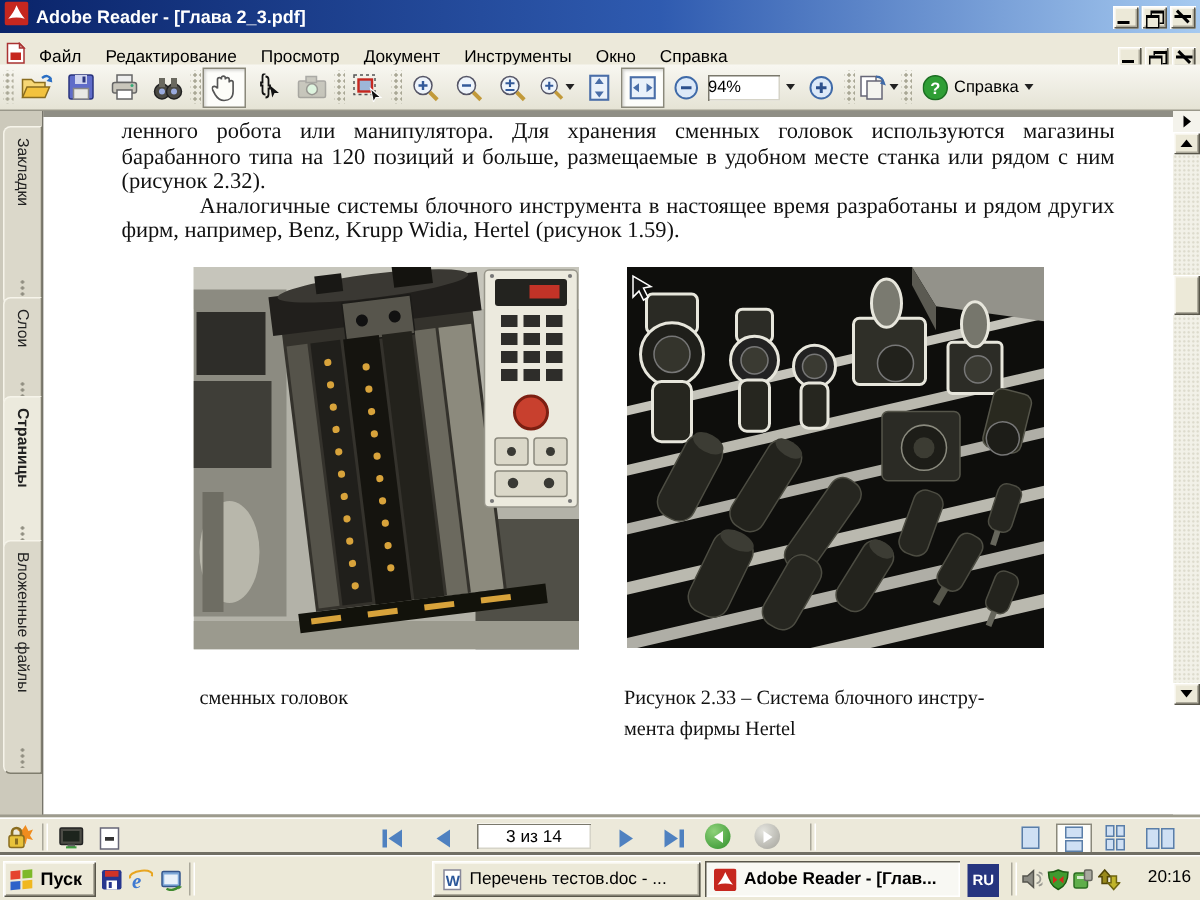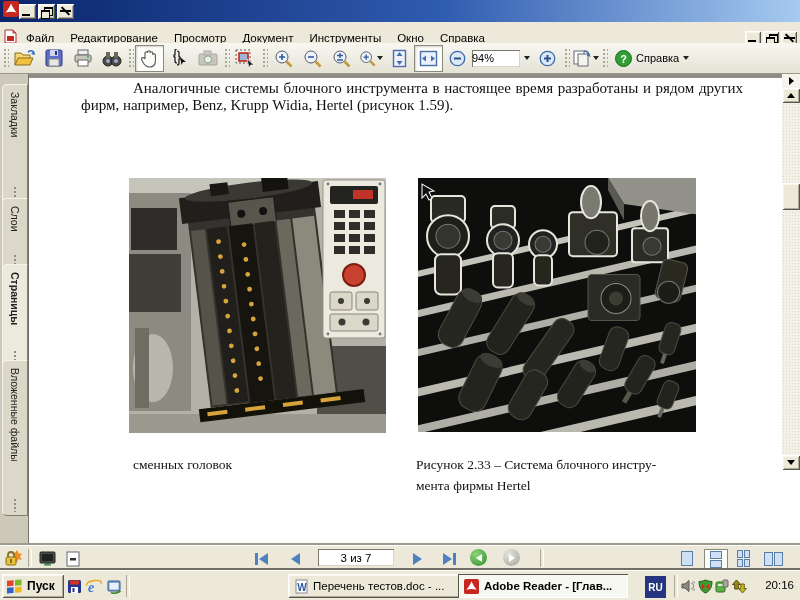--- a/index.html
+++ b/index.html
@@ -96,20 +96,21 @@
 </head>
 <body>
 
 <div class="screen">
 
   <div class="titlebar">
     <span><svg width="16" height="16" viewBox="0 0 16 16">
           <rect width="16" height="16" rx="2" fill="#c6271f"></rect>
           <path d="M8 2.5 C9.6 6 11.2 8.8 13.5 11.5 C10 10.4 6 10.4 2.5 11.5 C4.8 8.8 6.8 6 8 2.5 Z" fill="#fff"></path>
         </svg></span>
+    <span class="title-text">Adobe Reader - [Глава 2_3.pdf]</span>
     <span class="winbtns">
       <span class="winbtn raised g-min"></span>
       <span class="winbtn raised g-rest"></span>
       <span class="winbtn raised g-close"></span>
     </span>
   </div>
 
   <div class="menubar">
     <span><svg width="15" height="15" viewBox="0 0 15 15">
           <path d="M2 1 h8 l3 3 v10 h-11 z" fill="#fff" stroke="#a33"></path>
@@ -289,20 +290,21 @@
         </div>
       <div class="vtab" style="top:286px;height:144px;">
           <span class="vtab-label">Вложенные файлы</span>
           <span class="tabgrip"></span>
         </div>
     </div>
 
     <div class="docarea">
       <div class="page">
         <div class="doc-text">
+          <div>ленного робота или манипулятора. Для хранения сменных головок используются магазины барабанного типа на 120 позиций и больше, размещаемые в удобном месте станка или рядом с ним (рисунок 2.32).</div>
           <div class="para2">Аналогичные системы блочного инструмента в настоящее время разработаны и рядом других фирм, например, Benz, Krupp Widia, Hertel (рисунок 1.59).</div>
         </div>
 
         <div class="figure" style="left:100px;top:100px;width:257px;height:255px;">
           <svg viewBox="0 0 257 255" preserveAspectRatio="none">
             <rect width="257" height="255" fill="#b3b2a8"></rect>
             <rect width="257" height="28" fill="#c6c5bb"></rect>
             <rect y="15" width="62" height="218" fill="#8c8b81"></rect>
             <rect x="2" y="30" width="46" height="42" fill="#2e2d29"></rect>
             <rect y="76" width="52" height="58" fill="#3f3e38"></rect>
@@ -532,21 +534,21 @@
           <rect x="4" y="7" width="6" height="2.5" fill="#333"></rect>
         </svg>
       </span>
     <span class="sbtn" style="left:250px;">
         <span class="nav-bar"></span>
         <span class="nav-tri-l"></span>
       </span>
     <span class="sbtn" style="left:284px;">
         <span class="nav-tri-l"></span>
       </span>
-    <span class="page-field" style="left:318px;">3 из 7</span>
+    <span class="page-field" style="left:318px;">3 из 14</span>
     <span class="sbtn" style="left:406px;">
         <span class="nav-tri-r"></span>
       </span>
     <span class="sbtn" style="left:438px;">
         <span class="nav-tri-r"></span>
         <span class="nav-bar"></span>
       </span>
     <span class="view-circle vc-green" style="left:470px;">
         <span class="vc-tri-l"></span>
       </span>
@@ -614,21 +616,21 @@
         </svg>
       </span>
     <span class="sep" style="left:126px;top:4px;height:22px;position:absolute;"></span>
     <span class="taskbtn raised" style="left:288px;width:167px;">
       <svg width="14" height="15" viewBox="0 0 14 15">
           <rect x="2" y="1" width="11" height="13" fill="#fff" stroke="#889"></rect>
           <text x="3.2" y="11.5" font-size="10" font-family="Liberation Sans" font-weight="bold" fill="#2b579a">W</text>
         </svg>
       <span>Перечень тестов.doc - ...</span>
     </span>
-    <span class="taskbtn active" style="left:458px;width:158px;">
+    <span class="taskbtn active" style="left:470px;width:158px;">
       <svg width="15" height="15" viewBox="0 0 16 16">
           <rect width="16" height="16" rx="2" fill="#c6271f"></rect>
           <path d="M8 2.5 C9.6 6 11.2 8.8 13.5 11.5 C10 10.4 6 10.4 2.5 11.5 C4.8 8.8 6.8 6 8 2.5 Z" fill="#fff"></path>
         </svg>
       <span>Adobe Reader - [Глав...</span>
     </span>
     <span class="ru-badge">RU</span>
     <span class="tray-groove"></span>
     <span class="tray-icon" style="left:680px;">
         <svg width="14" height="14" viewBox="0 0 14 14">

